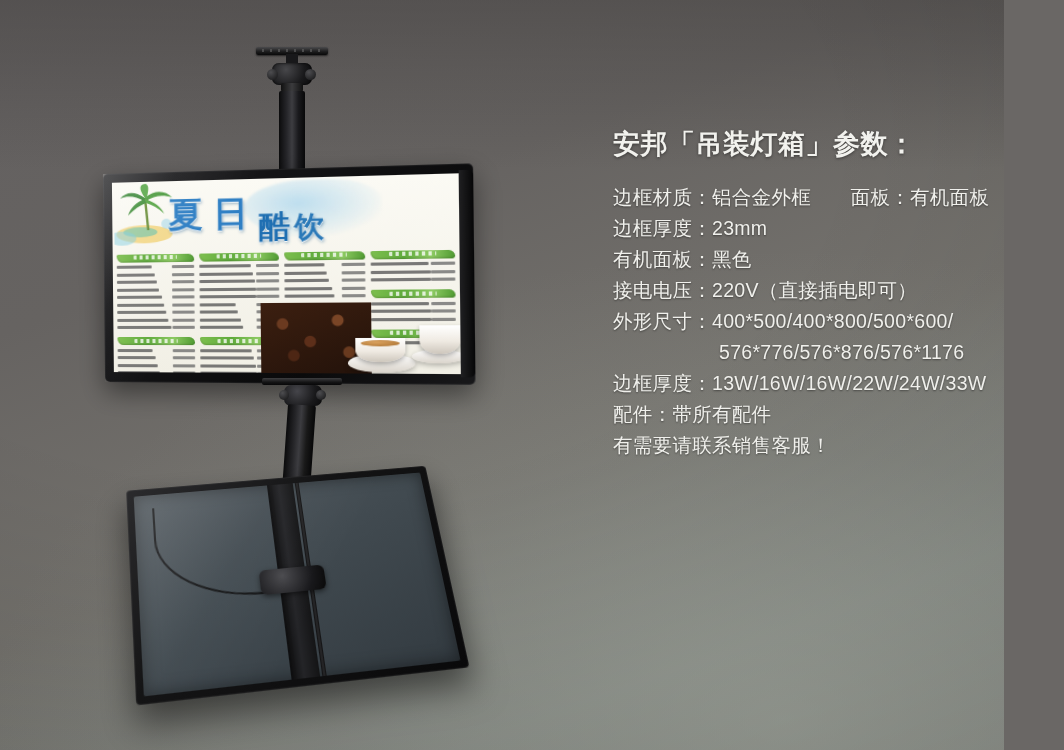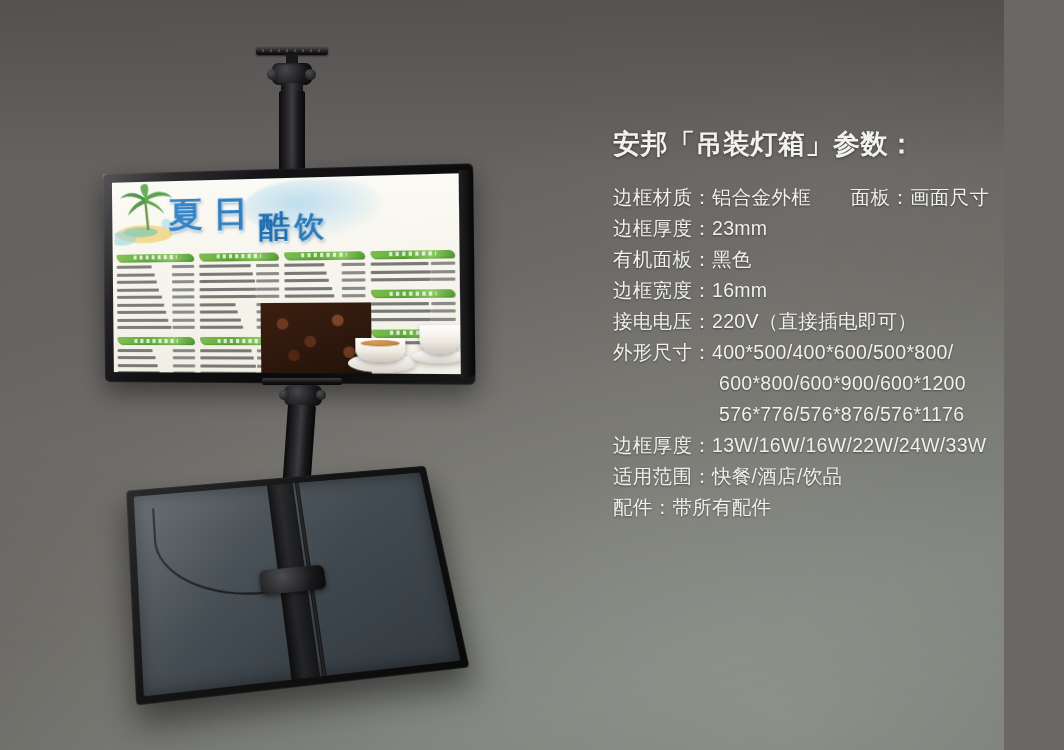--- a/index.html
+++ b/index.html
@@ -436,26 +436,24 @@
     <div class="seam" style="left:55%;"></div>
     <div class="railv"></div>
     <div class="cable"></div>
     <div class="clamp"></div>
     <div class="gloss"></div>
   </div>
 
   <div id="specs">
     <div class="title">安邦「吊装灯箱」参数：</div>
     <div id="spec-lines">
-        <div class="line">边框材质：铝合金外框　　面板：画面尺寸</div>
+        <div class="line">边框材质：铝合金外框　　面板：有机面板</div>
         <div class="line">边框厚度：23mm</div>
         <div class="line">有机面板：黑色</div>
-        <div class="line">边框宽度：16mm</div>
         <div class="line">接电电压：220V（直接插电即可）</div>
-        <div class="line">外形尺寸：400*500/400*600/500*800/</div>
-        <div class="line indent">600*800/600*900/600*1200</div>
+        <div class="line">外形尺寸：400*500/400*800/500*600/</div>
         <div class="line indent">576*776/576*876/576*1176</div>
         <div class="line">边框厚度：13W/16W/16W/22W/24W/33W</div>
-        <div class="line">适用范围：快餐/酒店/饮品</div>
         <div class="line">配件：带所有配件</div>
+        <div class="line">有需要请联系销售客服！</div>
       </div>
   </div>
 </div>
 
 </body></html>

